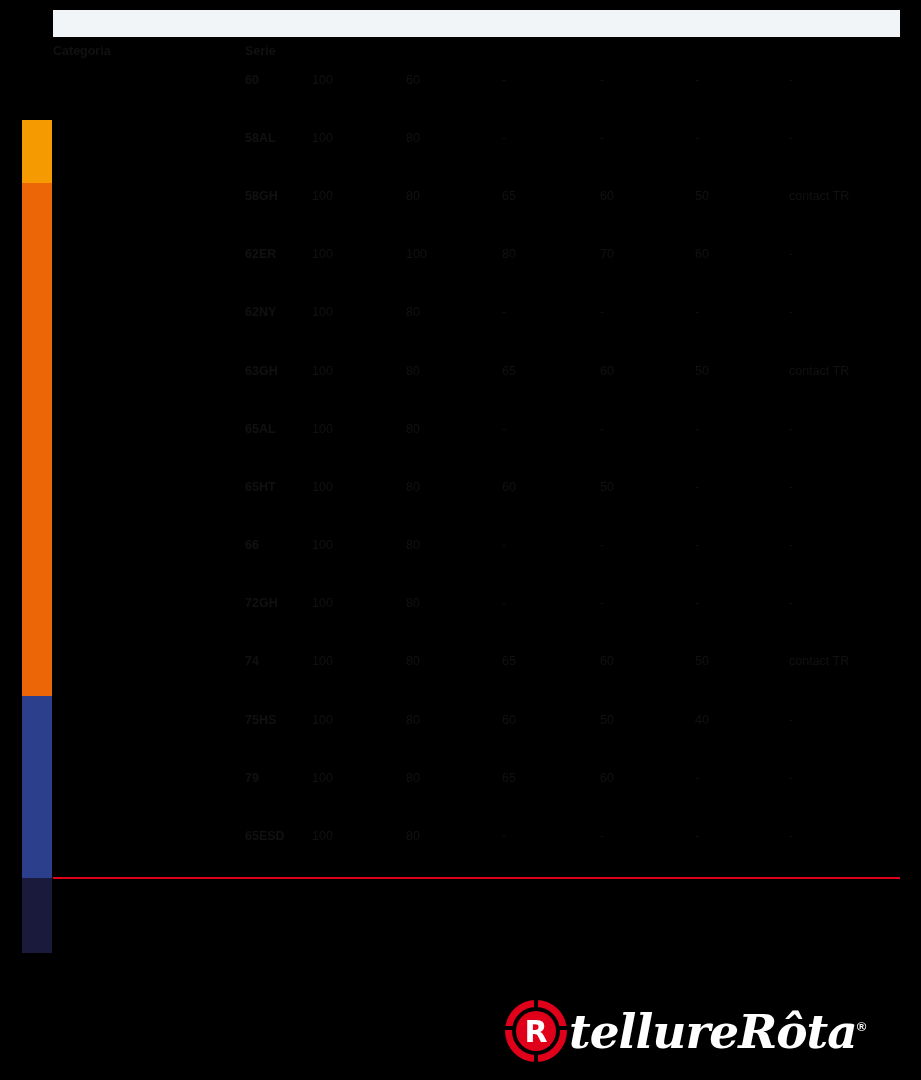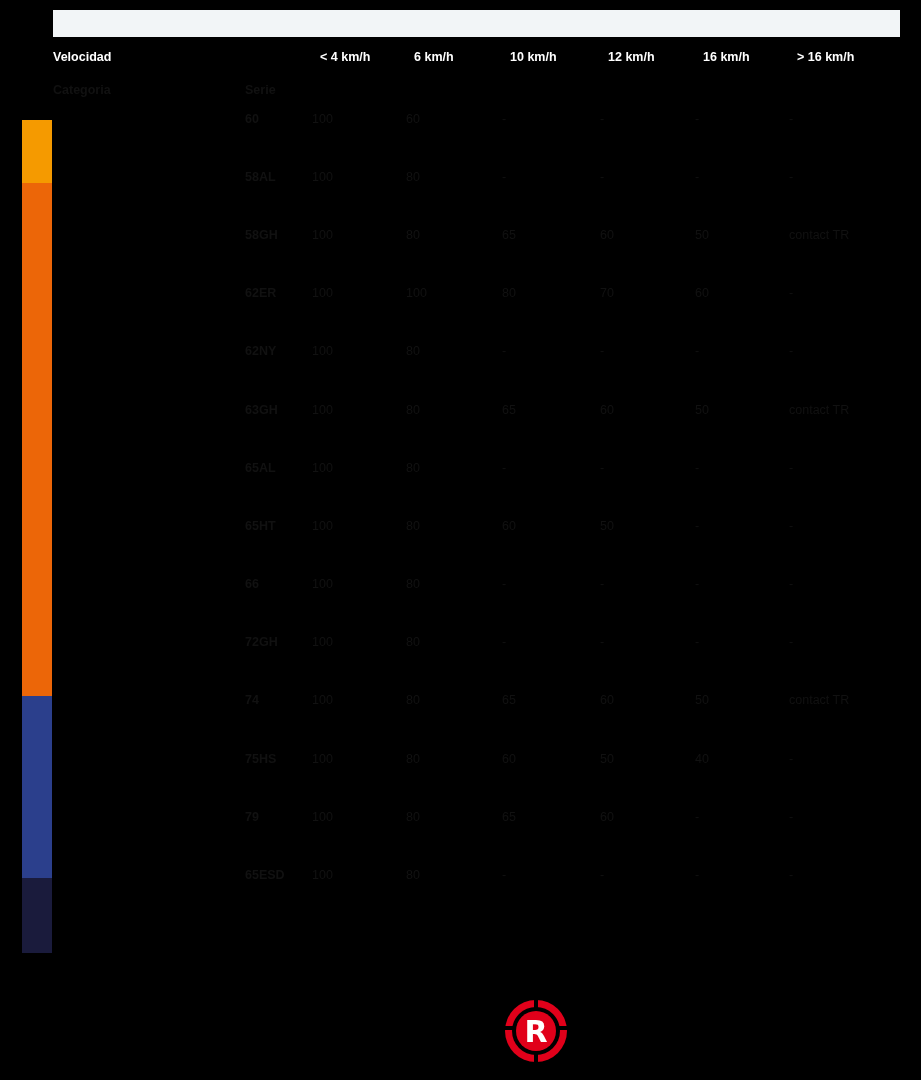--- a/index.html
+++ b/index.html
@@ -214,29 +214,20 @@
           <col class="c-v3">
           <col class="c-v4">
           <col class="c-v5">
           <col class="c-v6">
       </colgroup>
       <tbody>
         <tr class="row-top">
           <td class="white" colspan="2"></td>
           <td class="white" colspan="6"></td>
         </tr>
-        <tr class="row-vel">
-          <td class="red-head" colspan="2">Velocidad</td>
-          <td class="red-head num">&lt; 4 km/h</td>
-          <td class="red-head num">6 km/h</td>
-          <td class="red-head num">10 km/h</td>
-          <td class="red-head num">12 km/h</td>
-          <td class="red-head num">16 km/h</td>
-          <td class="red-head num">&gt; 16 km/h</td>
-        </tr>
         <tr class="row-sub">
           <td class="sub-white">Categoria</td>
           <td class="sub-white">Serie</td>
           <td class="sub-blk"></td>
           <td class="sub-blk"></td>
           <td class="sub-blk"></td>
           <td class="sub-blk"></td>
           <td class="sub-blk"></td>
           <td class="sub-blk"></td>
         </tr>
@@ -431,15 +422,16 @@
     <div class="logo-mark">
       <div class="ring-outer"></div>
       <div class="ring-inner"></div>
       <div class="ring-red2"></div>
       <div class="tick" style="left:29px; top:0px;"></div>
       <div class="tick" style="left:29px; top:53px;"></div>
       <div class="tick" style="left:0px; top:26px; width:9px; height:4px;"></div>
       <div class="tick" style="left:53px; top:26px; width:9px; height:4px;"></div>
       <div class="rletter">R</div>
     </div>
+    <div class="logo-text"><span>tellureRôta</span><span class="logo-reg">®</span></div>
   </div>
 
 </div>
 
 </body></html>

